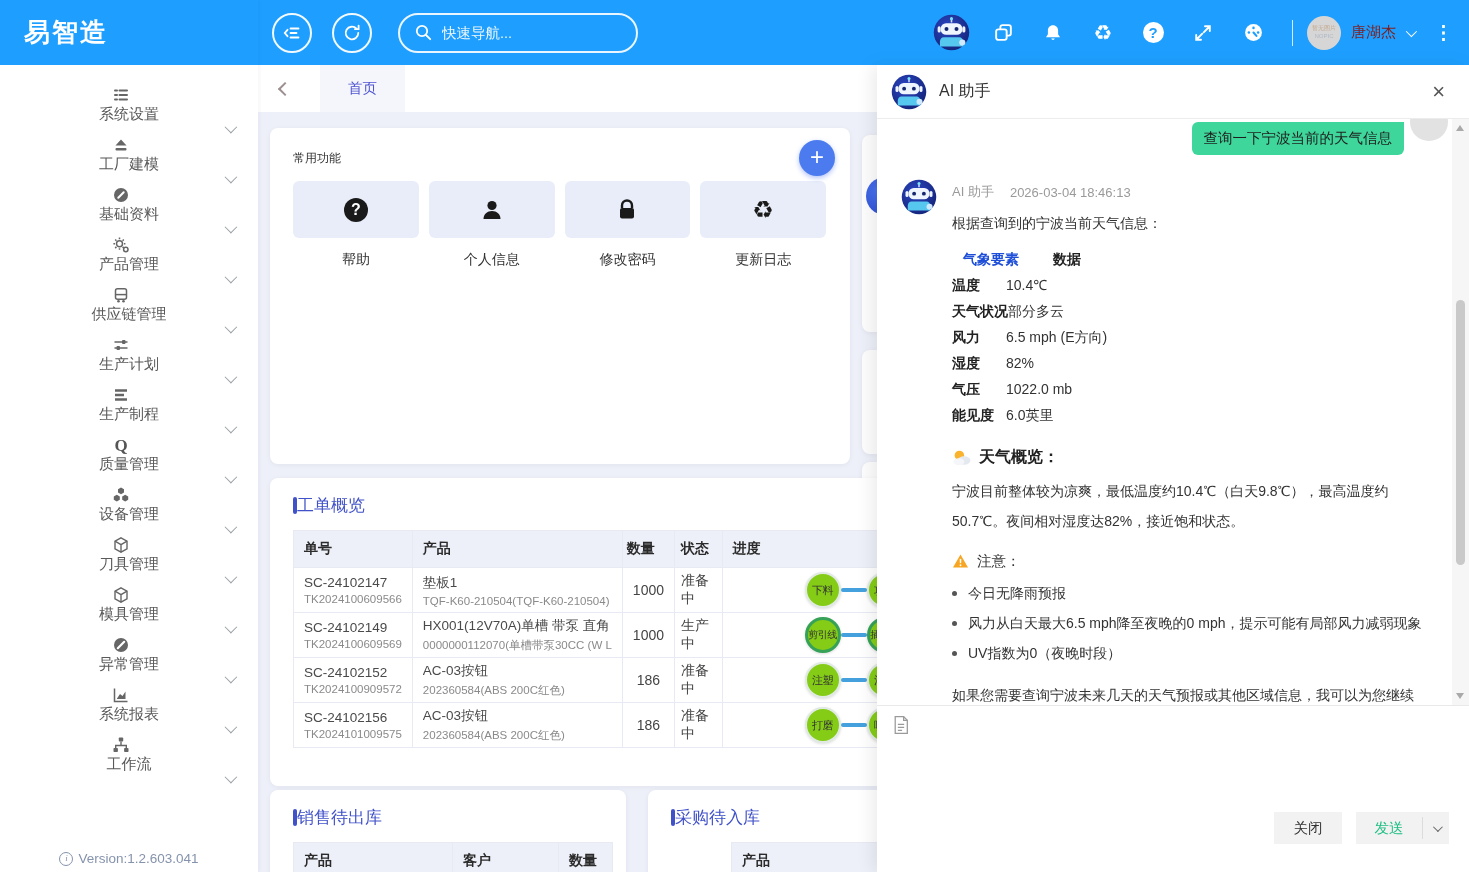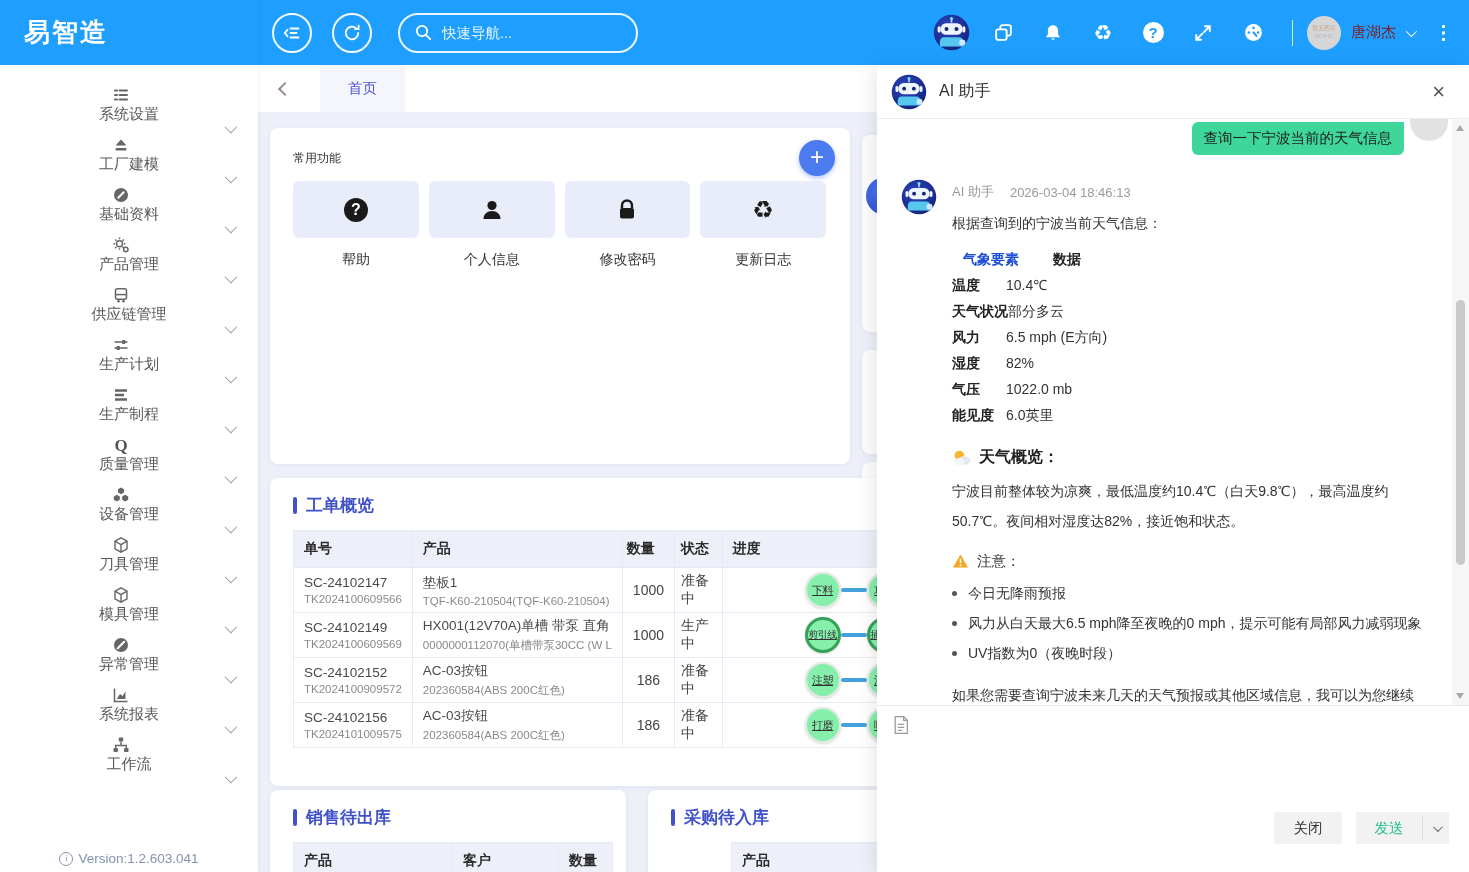--- a/index.html
+++ b/index.html
@@ -54,32 +54,32 @@
   .tilebox { height:57px; background:#e9edf9; border-radius:6px; display:flex; align-items:center; justify-content:center; }
   .tilelabel { margin-top:13px; font-size:14px; color:#333; }
   .help-circ { width:24px; height:24px; border-radius:50%; background:#1a1a1a; color:#fff; font-weight:bold; font-size:16px; display:flex; align-items:center; justify-content:center; }
   .tile-recycle { font-size:24px; color:#1a1a1a; line-height:1; }
 
   
   .sliver { position:absolute; left:604px; top:23px; width:120px; }
   .sliver .seg { position:absolute; left:0; width:120px; background:#fdfdfe; border-radius:8px; box-shadow:0 1px 5px rgba(30,40,90,.06); }
   .sliver .blue-circ { position:absolute; left:4px; top:42px; width:38px; height:38px; border-radius:50%; background:radial-gradient(circle at 35% 35%, #4a74f0, #2746c9); }
 
-  .sec-title { display:flex; align-items:center; gap:9px; font-size:17px; font-weight:bold; color:#4152c9; }
+  .sec-title { display:flex; align-items:center; font-size:17px; font-weight:normal; color:#4152c9; }
   .sec-bar { width:4px; height:17px; background:#4152c9; border-radius:2px; }
 
   #workorder-card { left:12px; top:366px; width:1160px; height:308px; padding:16px 0 0 23px; }
   table.grid { border-collapse:collapse; margin-top:13px; }
   table.grid th { background:#eef0f9; font-size:14px; color:#2b2b2b; text-align:left; padding:9px 10px; border:1px solid #e7eaf3; font-weight:bold; }
   table.grid td { border:1px solid #e7eaf3; padding:4px 10px; font-size:14px; color:#444; vertical-align:middle; }
   .cell-main { font-size:13.5px; color:#4a4a4a; white-space:nowrap; overflow:hidden; }
   .cell-sub { font-size:11.5px; color:#8a8a8a; margin-top:3px; white-space:nowrap; overflow:hidden; }
   td.qty { text-align:center; padding:4px 2px; }
   .steps { display:flex; align-items:center; padding-left:72px; }
-  .step { width:36px; height:36px; min-width:36px; border-radius:50%; border:2px solid #e0eae2; background:#86efac; display:flex; align-items:center; justify-content:center; font-size:11px; color:#333; box-shadow:0 1px 3px rgba(0,0,0,.14); white-space:nowrap; letter-spacing:-.5px;text-decoration:underline; }
+  .step { width:36px; height:36px; min-width:36px; border-radius:50%; border:2px solid #e0eae2; background:#84cc16; display:flex; align-items:center; justify-content:center; font-size:11px; color:#333; box-shadow:0 1px 3px rgba(0,0,0,.14); white-space:nowrap; letter-spacing:-.5px; }
   .steps.active .step { border:3px solid #36a257; }
   .conn { width:26px; height:4px; background:#45a1dd; border-radius:2px; }
 
   #sales-card { left:12px; top:678px; width:356px; height:200px; padding:16px 0 0 23px; }
   #purchase-card { left:390px; top:678px; width:560px; height:200px; padding:16px 0 0 23px; }
 
   
   .chat { position:absolute; left:877px; top:65px; width:592px; height:807px; background:#fff; z-index:10; box-shadow:-5px 0 16px rgba(0,0,0,.08); }
   .chat-head { height:54px; border-bottom:1px solid #ececec; display:flex; align-items:center; padding:0 14px; gap:12px; }
   .chat-title { font-size:16px; color:#333; }

